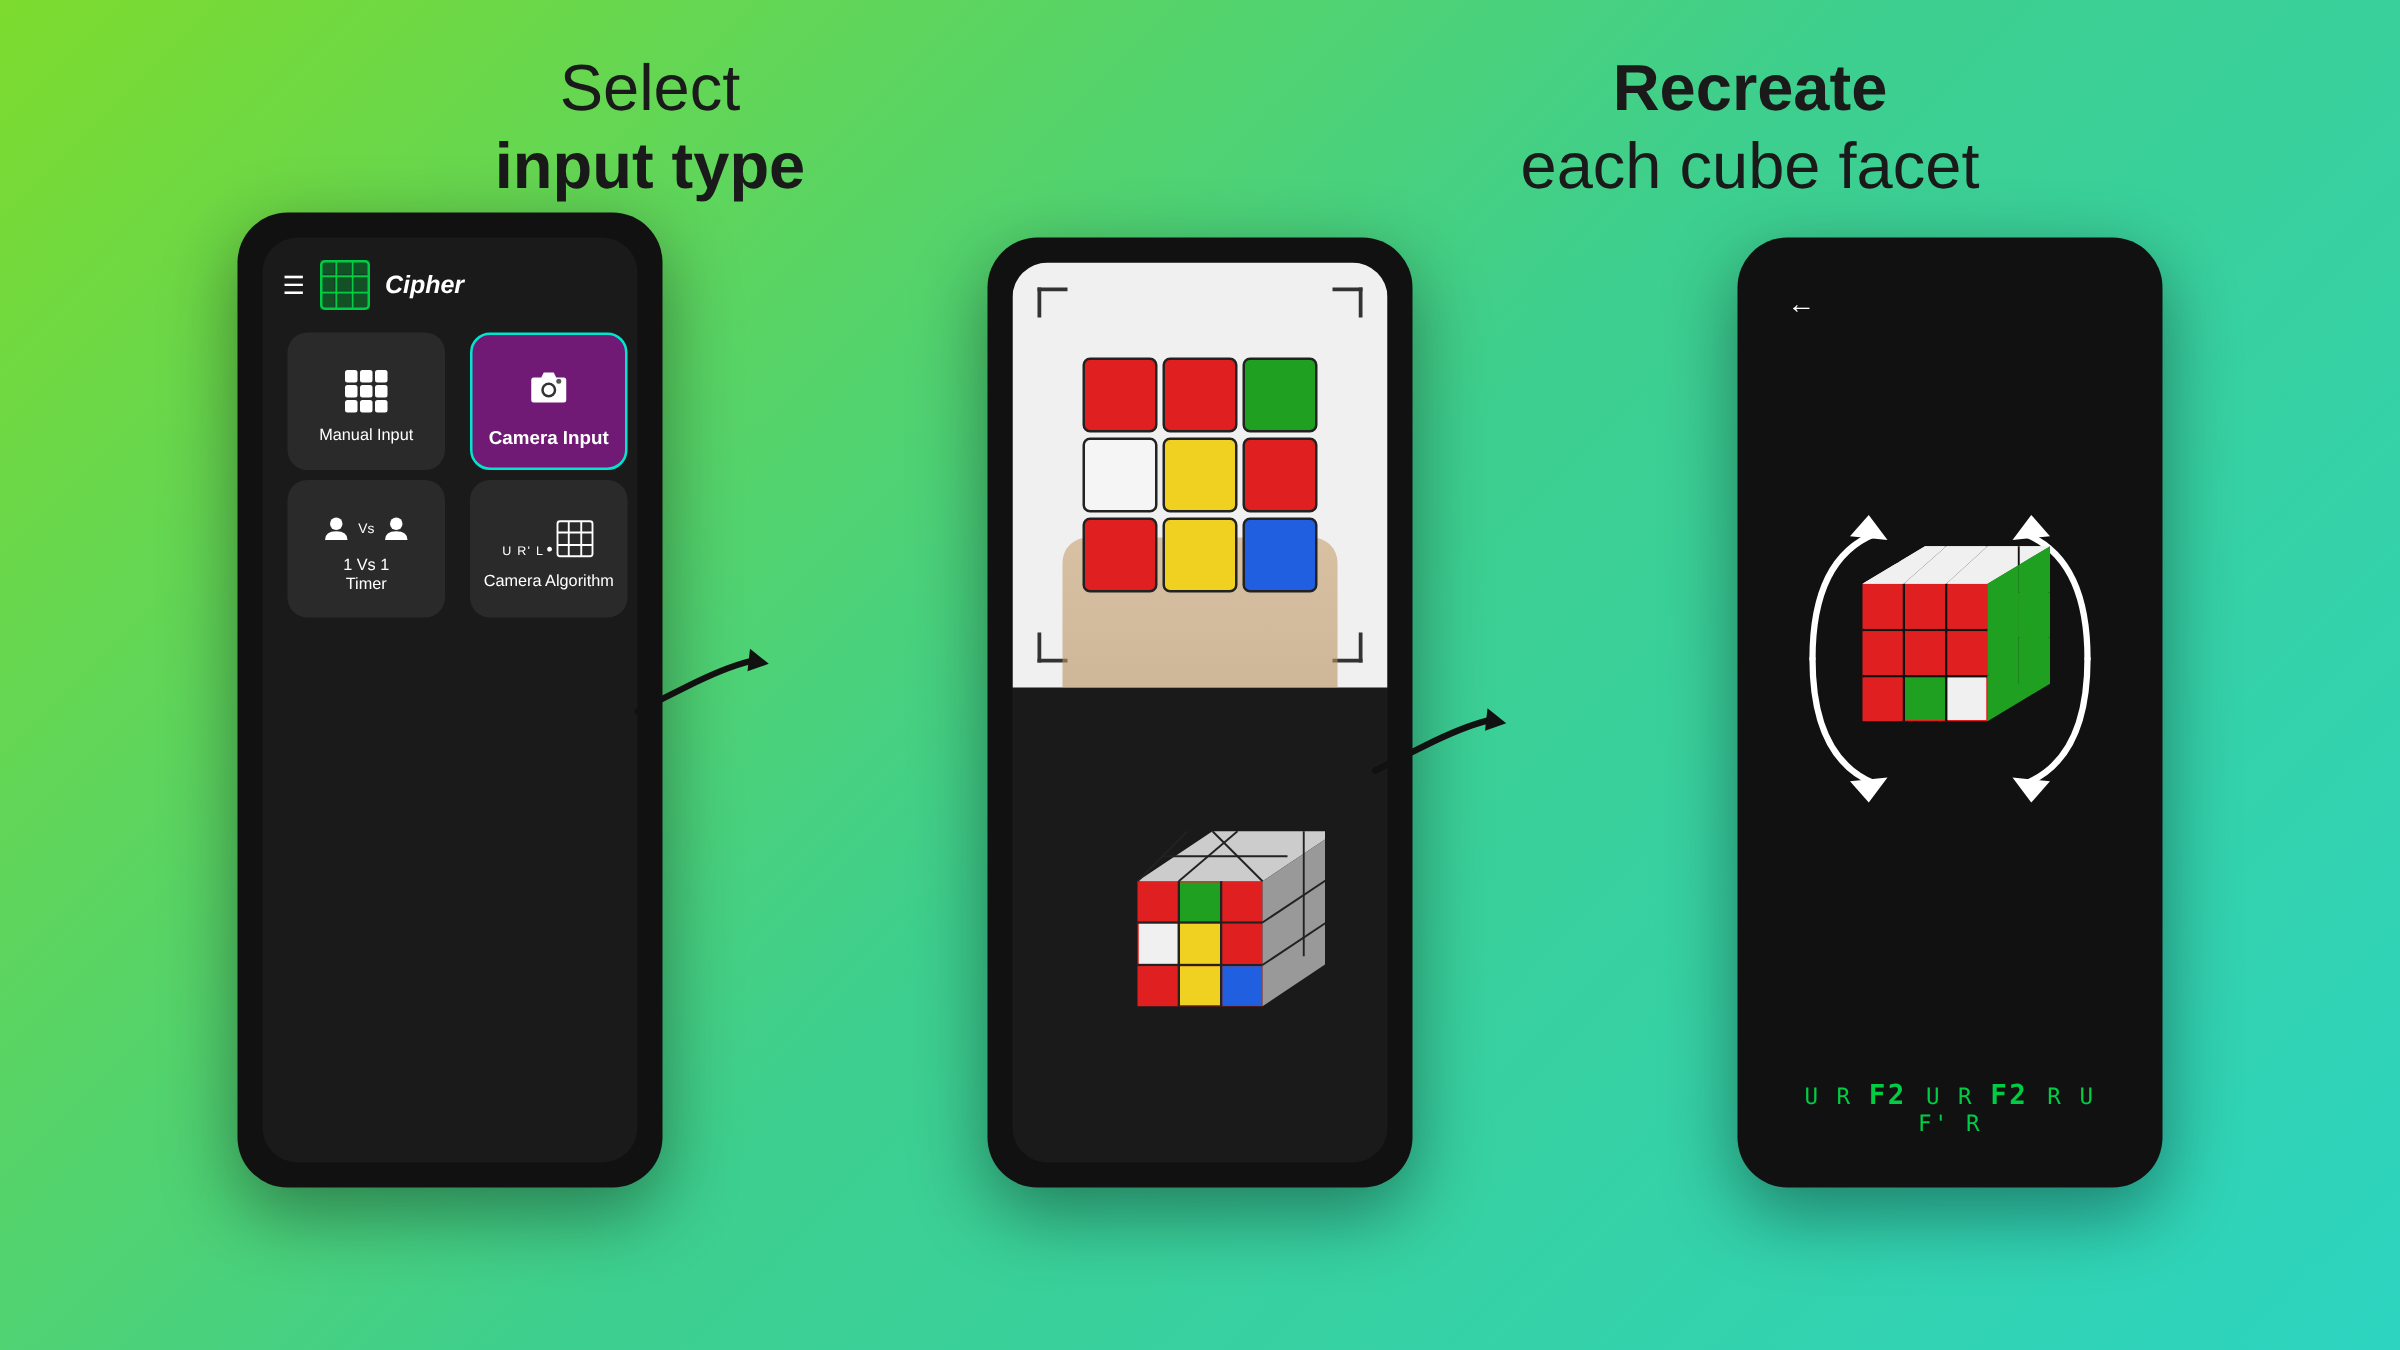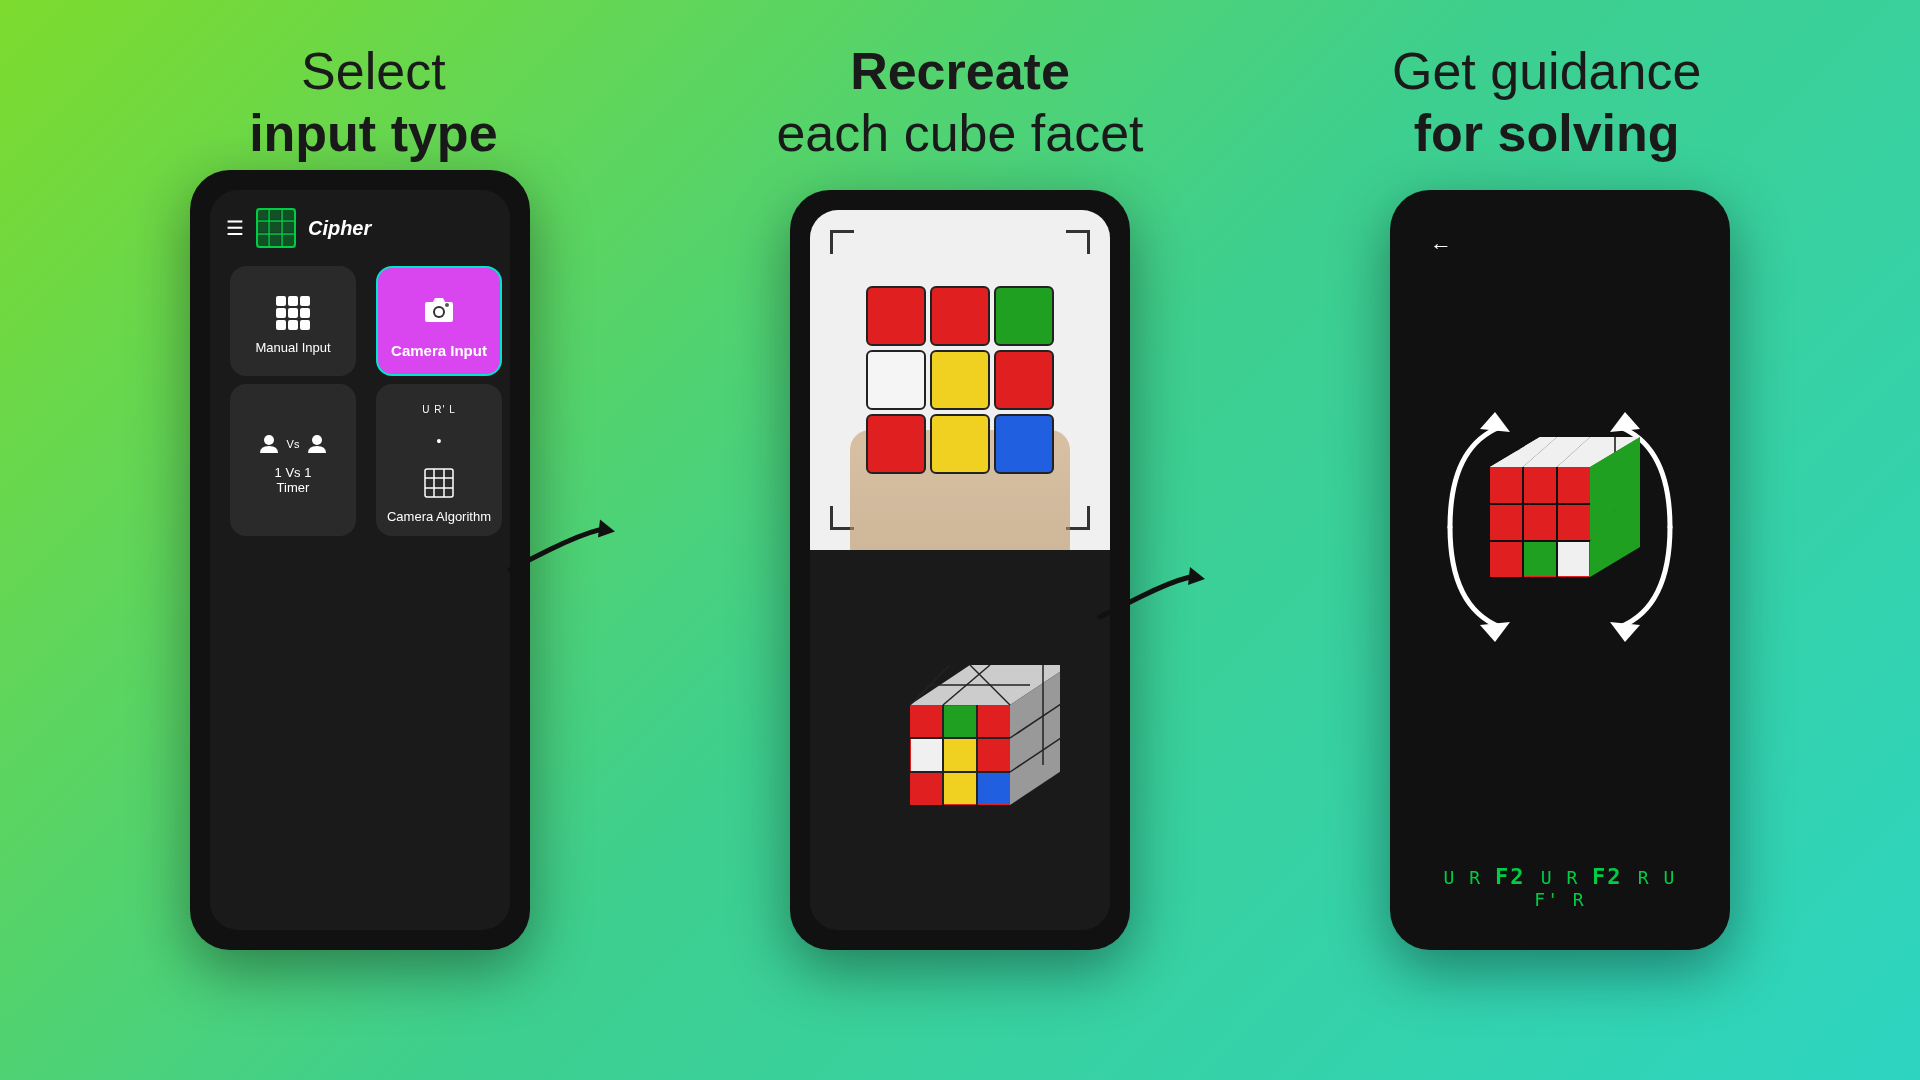--- a/index.html
+++ b/index.html
@@ -112,21 +112,21 @@
       display: flex;
       flex-direction: column;
       align-items: center;
       gap: 10px;
       min-height: 110px;
       justify-content: center;
       margin-left: 12px;
     }
     .menu-item.selected {
       border: 2.5px solid #00e5cc;
-      background: #d946ef;
+      background: #701a75;
     }
     .menu-item-label {
       color: white;
       font-size: 13px;
       text-align: center;
       font-weight: 500;
     }
     .menu-item.selected .menu-item-label {
       font-weight: 700;
       font-size: 15px;
@@ -167,23 +167,23 @@
       display: flex;
       align-items: center;
       gap: 4px;
       color: white;
       font-size: 24px;
     }
 
     
     .algo-container {
       display: flex;
-      flex-direction: column;
-      align-items: center;
-      gap: 18px;
+      flex-direction: row;
+      align-items: flex-end;
+      gap: 2px;
     }
 
     
     .pattern-grid {
       display: grid;
       grid-template-columns: repeat(3, 9px);
       gap: 2px;
     }
     .pattern-cell {
       width: 9px;
@@ -309,25 +309,20 @@
 
 <div class="headers">
   <div class="header-item">
     <h2>
       Select<br><strong>input type</strong>
     </h2>
   </div>
   <div class="header-item">
     <h2>
       <strong>Recreate</strong><br>each cube facet
-    </h2>
-  </div>
-  <div class="header-item">
-    <h2>
-      Get guidance<br><strong>for solving</strong>
     </h2>
   </div>
 </div>
 
 <div class="main-content">
 
   <div style="position:relative;">
     <div class="phone-mockup phone1">
       <div class="phone-screen">
 

